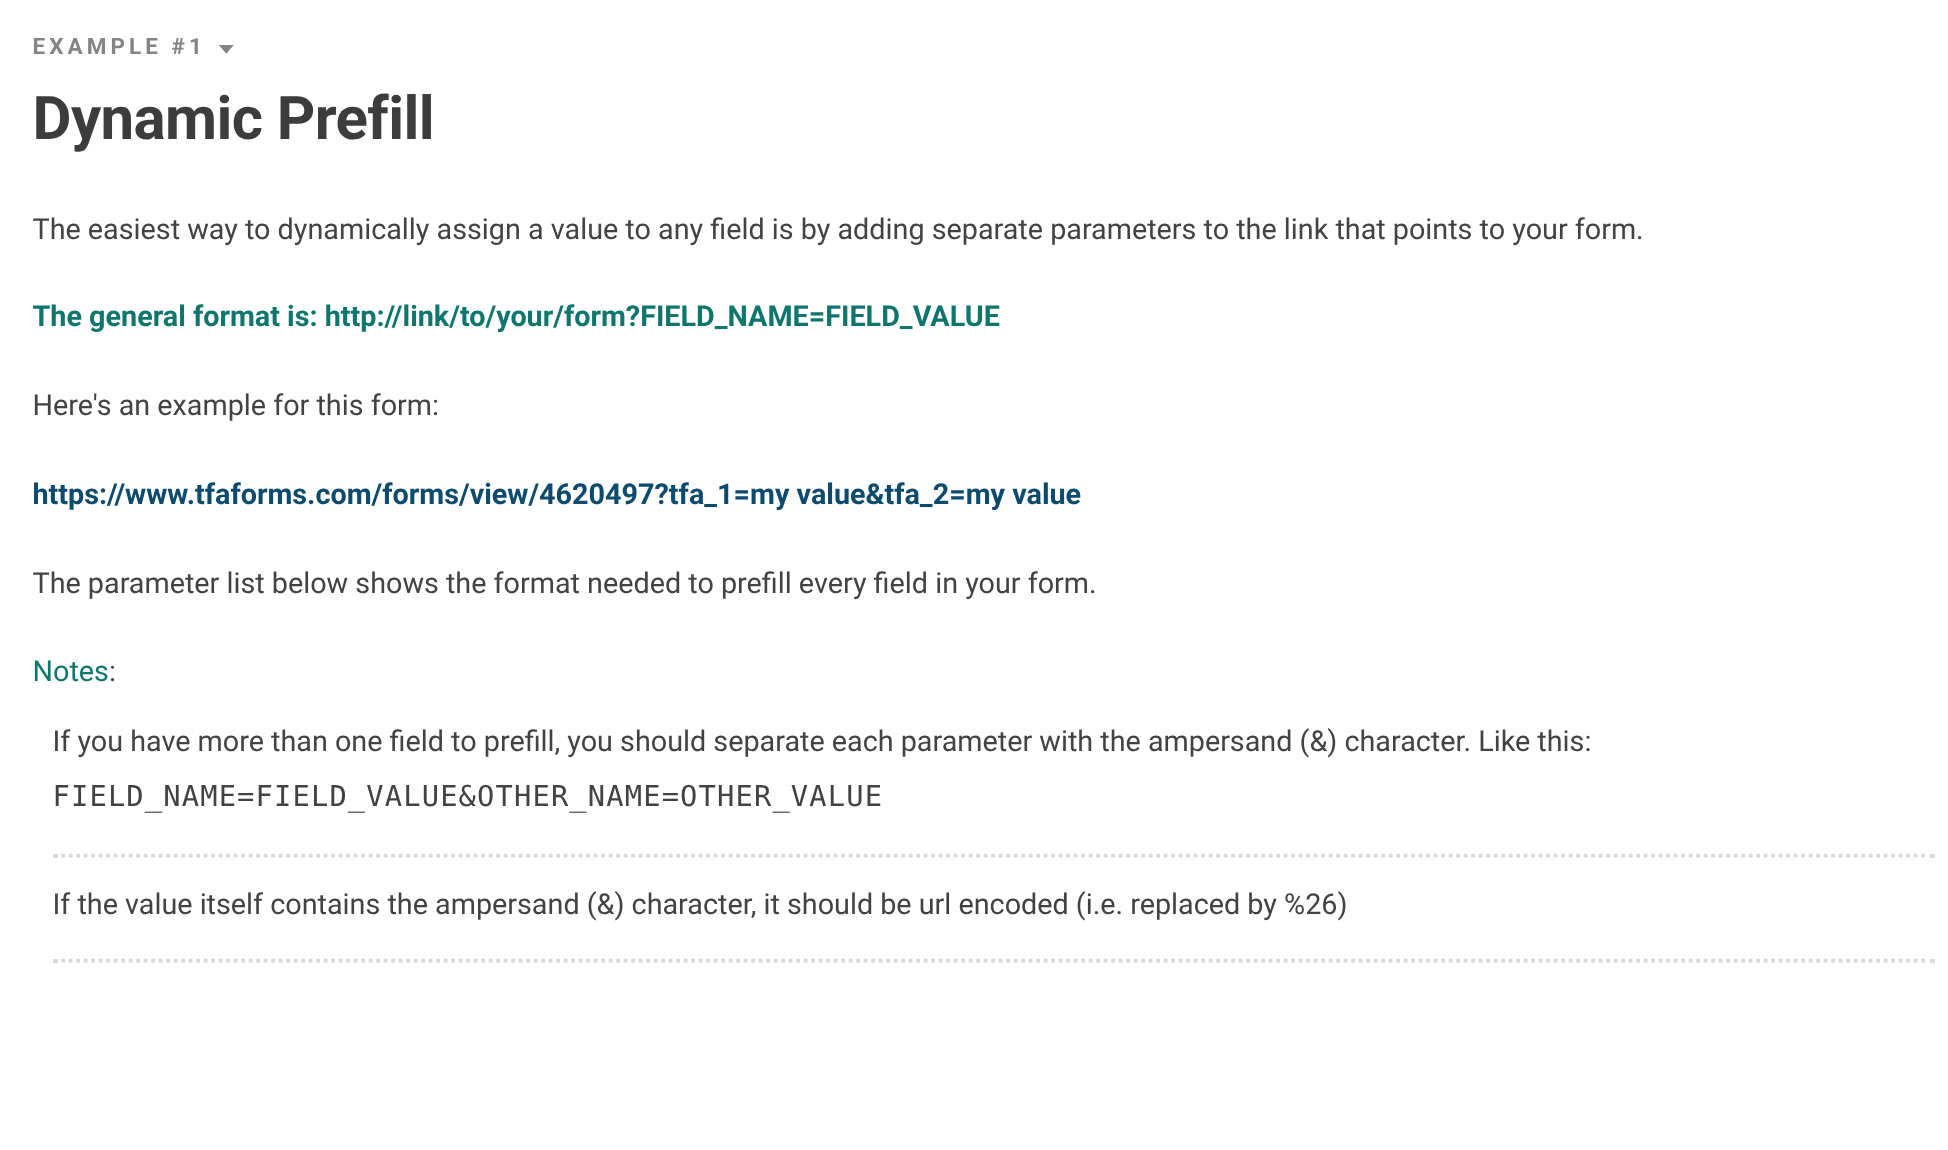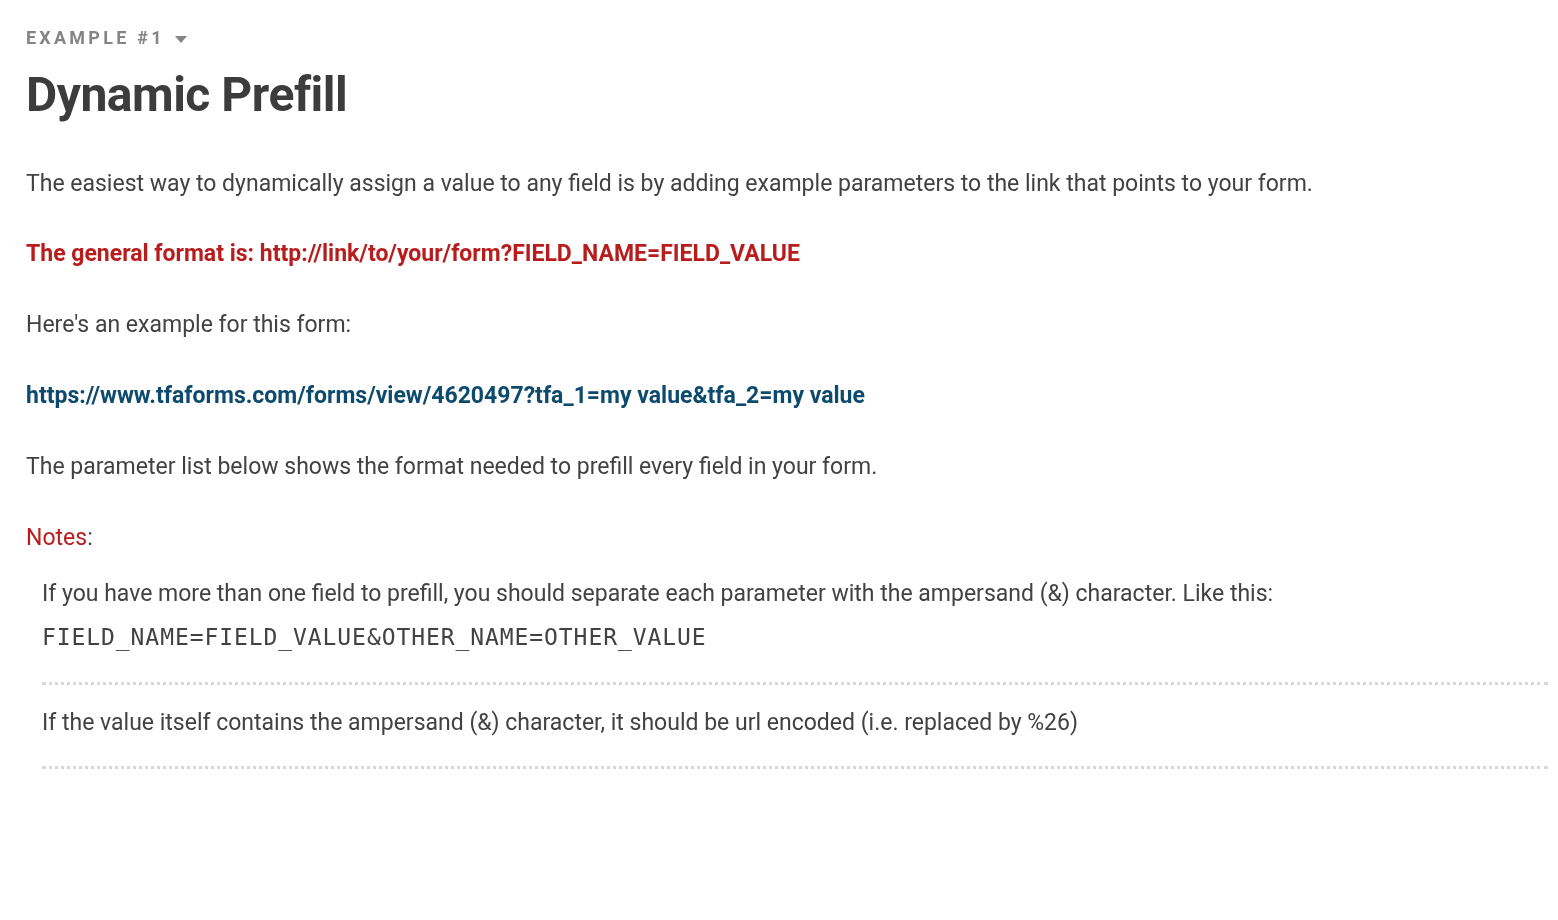--- a/index.html
+++ b/index.html
@@ -42,21 +42,21 @@
     font-weight: 700;
     font-size: 48px;
     color: #3c3c3c;
     letter-spacing: -0.01em;
   }
   p {
     margin: 0 0 34px 0;
   }
   .bold {
     font-weight: 700;
-    color: #b91c1c;
+    color: #0f766e;
   }
   a.link, .link {
     color: #0c4a6e;
     text-decoration: none;
     font-weight: 700;
   }
   .notes-block {
     margin-top: 4px;
   }
   .notes-heading .bold {
@@ -85,21 +85,21 @@
 
 <div class="page">
 
   <div class="eyebrow-row">
     <span>EXAMPLE #1</span>
     <span class="chevron"></span>
   </div>
 
   <h1>Dynamic Prefill</h1>
 
-  <p>The easiest way to dynamically assign a value to any field is by adding example parameters to the link that points to your form.</p>
+  <p>The easiest way to dynamically assign a value to any field is by adding separate parameters to the link that points to your form.</p>
 
   <p class="bold">
     <span>The general format is: </span><span>http://link/to/your/form?FIELD_NAME=FIELD_VALUE</span>
   </p>
 
   <p>Here's an example for this form:</p>
 
   <p>
     <a href="#" class="link">https://www.tfaforms.com/forms/view/4620497?tfa_1=my value&amp;tfa_2=my value</a>
   </p>

